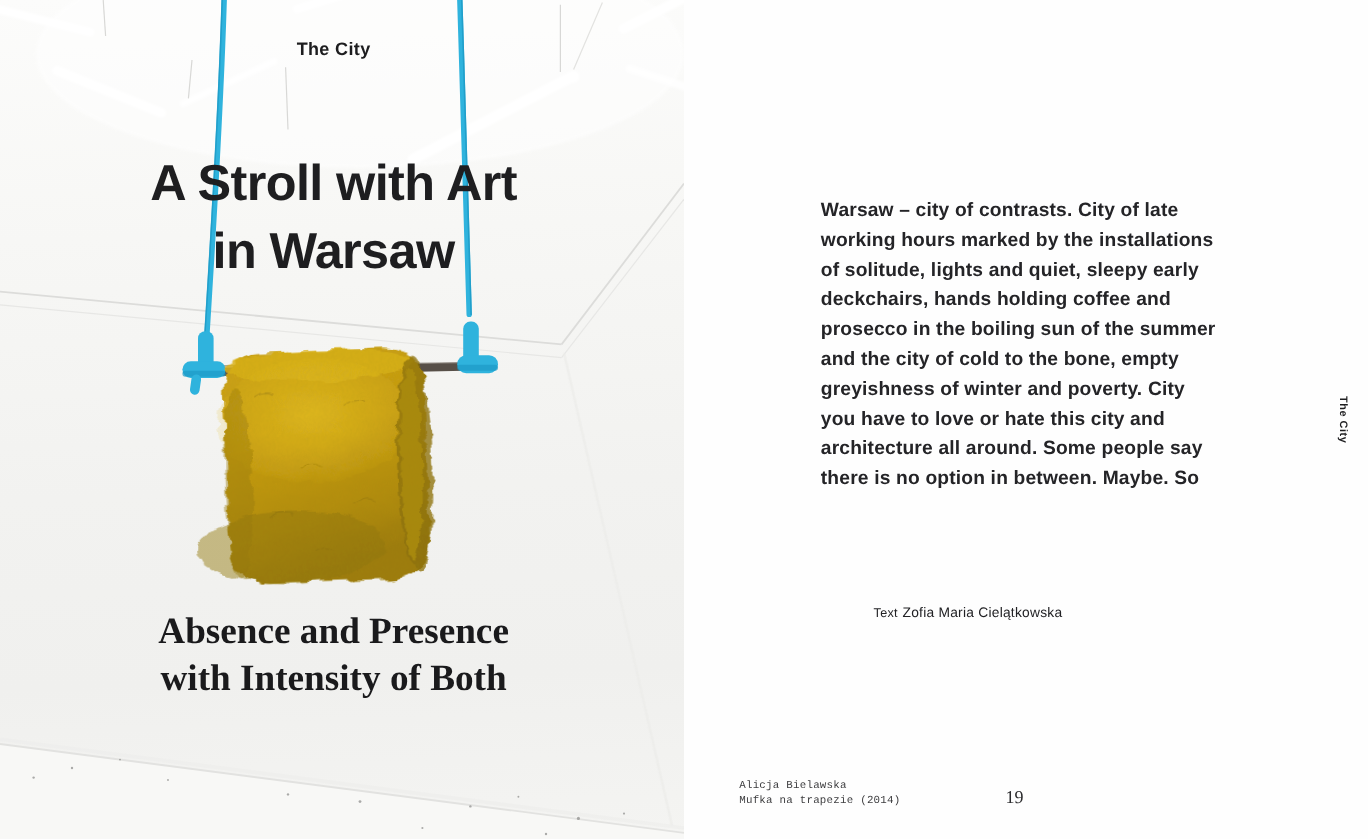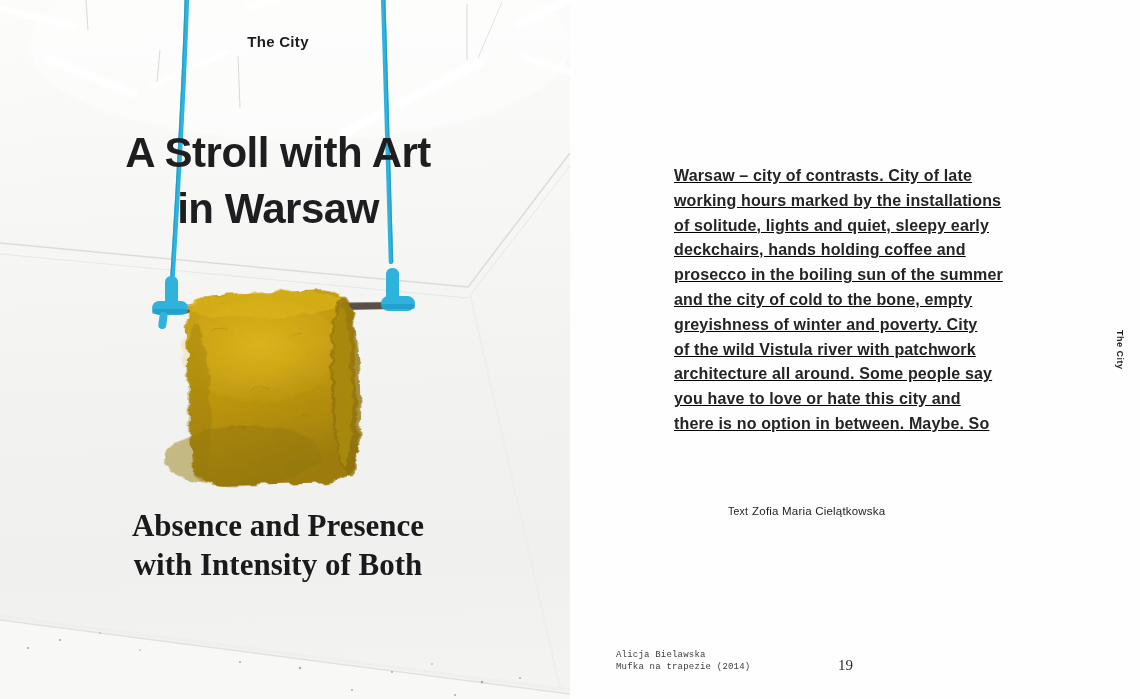--- a/index.html
+++ b/index.html
@@ -14,21 +14,21 @@
 
   .kicker { position:absolute; left:-7px; top:33px; width:570px; text-align:center;
     font-weight:bold; font-size:15px; letter-spacing:.3px; color:#1d1d1f; }
   .title { position:absolute; left:-7px; top:125px; width:570px; text-align:center;
     font-weight:bold; font-size:42px; line-height:56px; letter-spacing:-0.5px; color:#1e1e20; }
   .subtitle { position:absolute; left:-7px; top:506px; width:570px; text-align:center;
     font-family:"Liberation Serif", serif; font-weight:600; font-size:31px; line-height:39px; color:#1a1a1c; }
 
   
   .text-page { position:absolute; left:570px; top:0; width:570px; height:699px; background:#fefefe; }
-  .body-col { position:absolute; left:104px; top:164px;text-decoration:underline; }
+  .body-col { position:absolute; left:114px; top:164px; }
   .body-col div { white-space:nowrap; font-weight:bold; font-size:16px; line-height:24.8px;
     letter-spacing:.15px; color:#242427; }
   .credit { position:absolute; left:158px; top:501px; white-space:nowrap; color:#222225; }
   .credit-label { font-size:10.5px; font-weight:normal; letter-spacing:.2px;text-align:center; }
   .credit-name { font-size:11.5px; font-weight:normal; letter-spacing:.2px; margin-left:4px; }
   .caption { position:absolute; left:46px; top:650px; font-family:"Liberation Mono", monospace;
     font-size:9px; line-height:11.5px; letter-spacing:.2px; color:#3d3d3f; }
   .page-num { position:absolute; left:268px; top:657px; font-family:"Liberation Serif", serif;
     font-size:15px; color:#2c2c2e; }
   .edge-label { position:absolute; left:545px; top:330px; writing-mode:vertical-rl;
@@ -173,23 +173,22 @@
 
   <div class="text-page">
     <div class="body-col">
         <div>Warsaw – city of contrasts. City of late</div>
         <div>working hours marked by the installations</div>
         <div>of solitude, lights and quiet, sleepy early</div>
         <div>deckchairs, hands holding coffee and</div>
         <div>prosecco in the boiling sun of the summer</div>
         <div>and the city of cold to the bone, empty</div>
         <div>greyishness of winter and poverty. City</div>
-        <div>of the wild Vistula river with patchwork</div>
+        <div>you have to love or hate this city and</div>
         <div>architecture all around. Some people say</div>
-        <div>you have to love or hate this city and</div>
         <div>there is no option in between. Maybe. So</div>
       </div>
 
     <div class="credit">
       <span class="credit-label">Text</span><span class="credit-name">Zofia Maria Cielątkowska</span>
     </div>
 
     <div class="caption">
         <div>Alicja Bielawska</div>
         <div>Mufka na trapezie (2014)</div>

